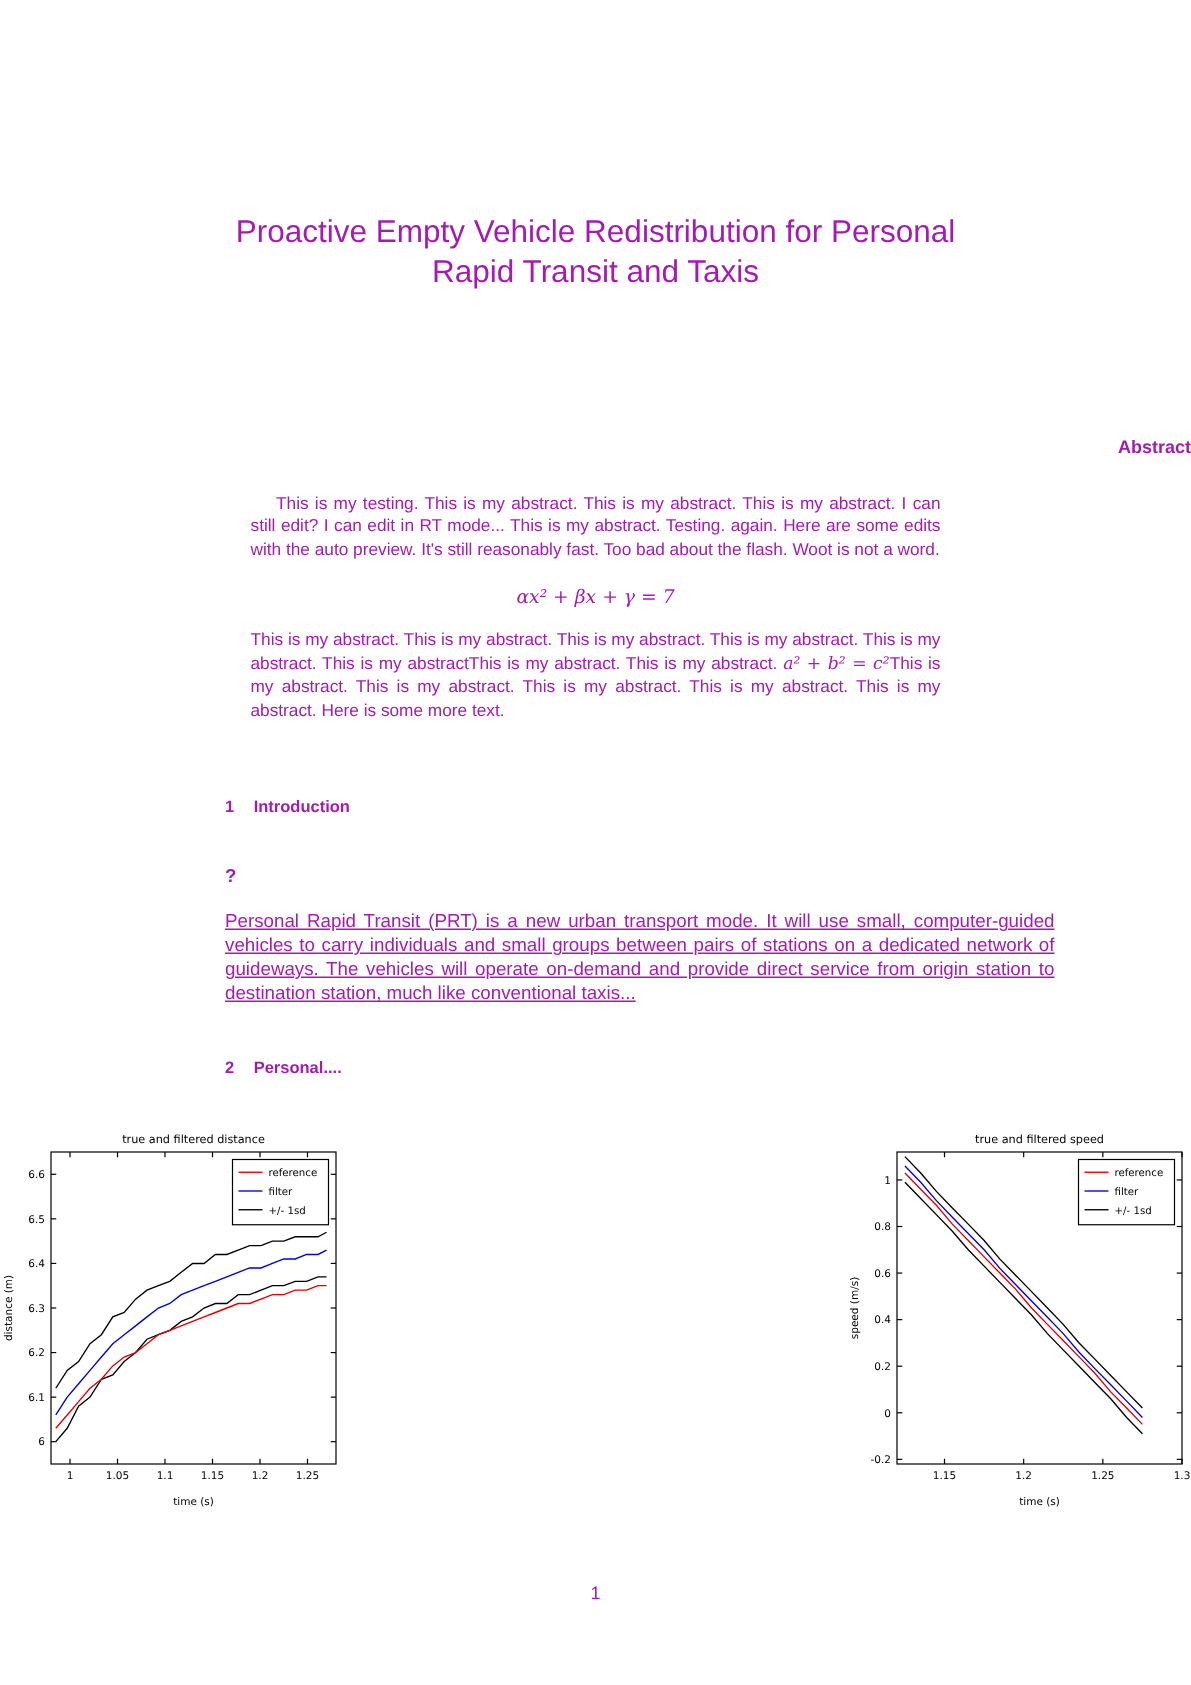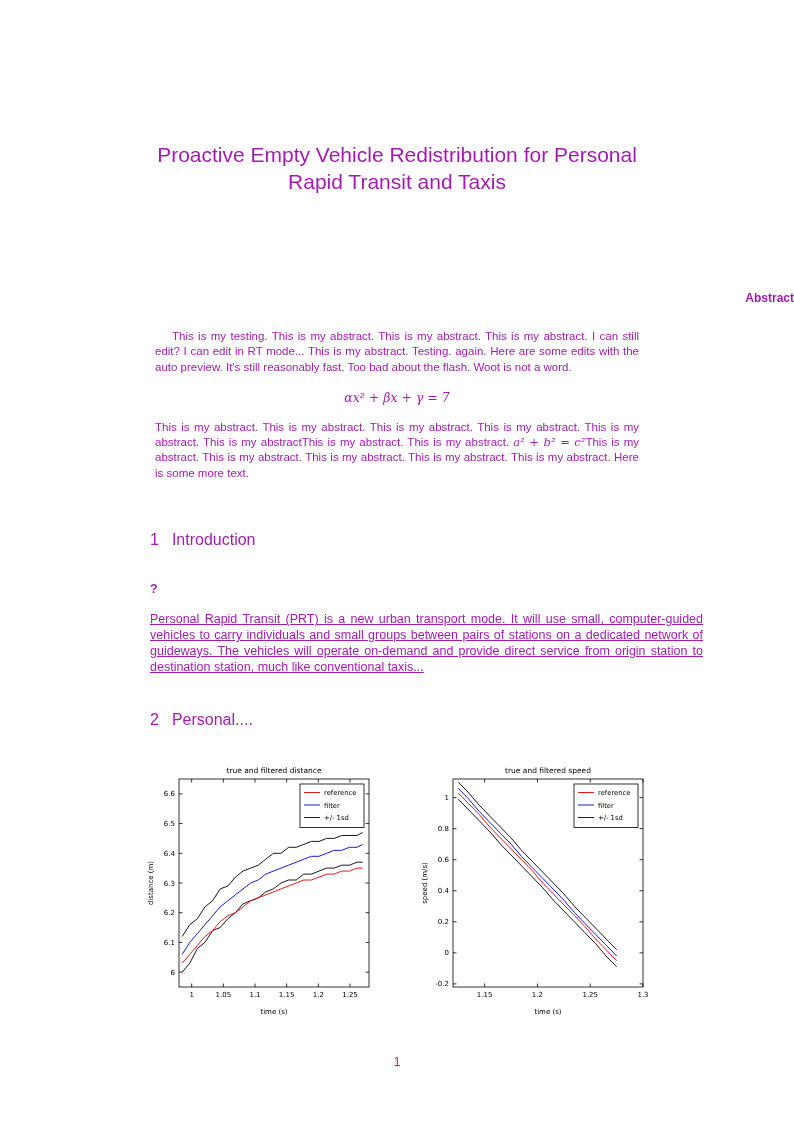--- a/index.html
+++ b/index.html
@@ -7,35 +7,35 @@
     width:794px;height:1123px;position:relative;overflow:hidden;background:#ffffff;
     font-family:"Liberation Sans",sans-serif;color:#a21caf;
   }
   .paper-title{
     padding-top:141px;text-align:center;font-size:21px;line-height:27px;font-weight:400;
   }
   .abstract-heading{
     margin-top:96px;text-align:right;font-size:12px;font-weight:bold;
   }
   .abstract-body{width:484px;margin:24px auto 0;font-size:11.5px;line-height:15.4px;text-align:justify;}
-  .abstract-body p{margin:0;}
+  .abstract-body p{margin:12px;}
   .abstract-body .p1{text-indent:17px;}
   .equation{
     text-align:center;margin:15px 0 14px 0;font-family:"DejaVu Serif",serif;
     font-style:italic;font-size:12.5px;
   }
   .inline-math{font-family:"DejaVu Serif",serif;font-style:italic;}
   .content{margin-left:150px;width:553px;}
-  .section-heading{font-size:16px;font-weight:normal;margin:0;}
+  .section-heading{font-size:11px;font-weight:bold;margin:0;}
   .section-heading .sec-num{display:inline-block;margin-right:13px;}
   .sec-intro{margin-top:50px;}
   .sec-testing{margin-top:36px;}
   .question-para{margin:33px 0 0 0;font-size:12.5px;font-weight:bold;}
   .body-para{margin:15px 0 0 0;font-size:12.5px;line-height:16px;text-align:justify;text-decoration:underline;}
-  .charts-row{margin-top:34px;display:flex;justify-content:center;gap:44px;}
+  .charts-row{margin-top:34px;display:flex;justify-content:space-between;gap:44px;}
   .chart{width:230px;height:258px;}
   .page-number{position:absolute;bottom:54px;left:0;width:100%;text-align:center;font-size:12px;}
 </style>
 </head>
 <body>
 
 <div class="page">
 
   <div class="paper-title">
     <div>Proactive Empty Vehicle Redistribution for Personal</div>

